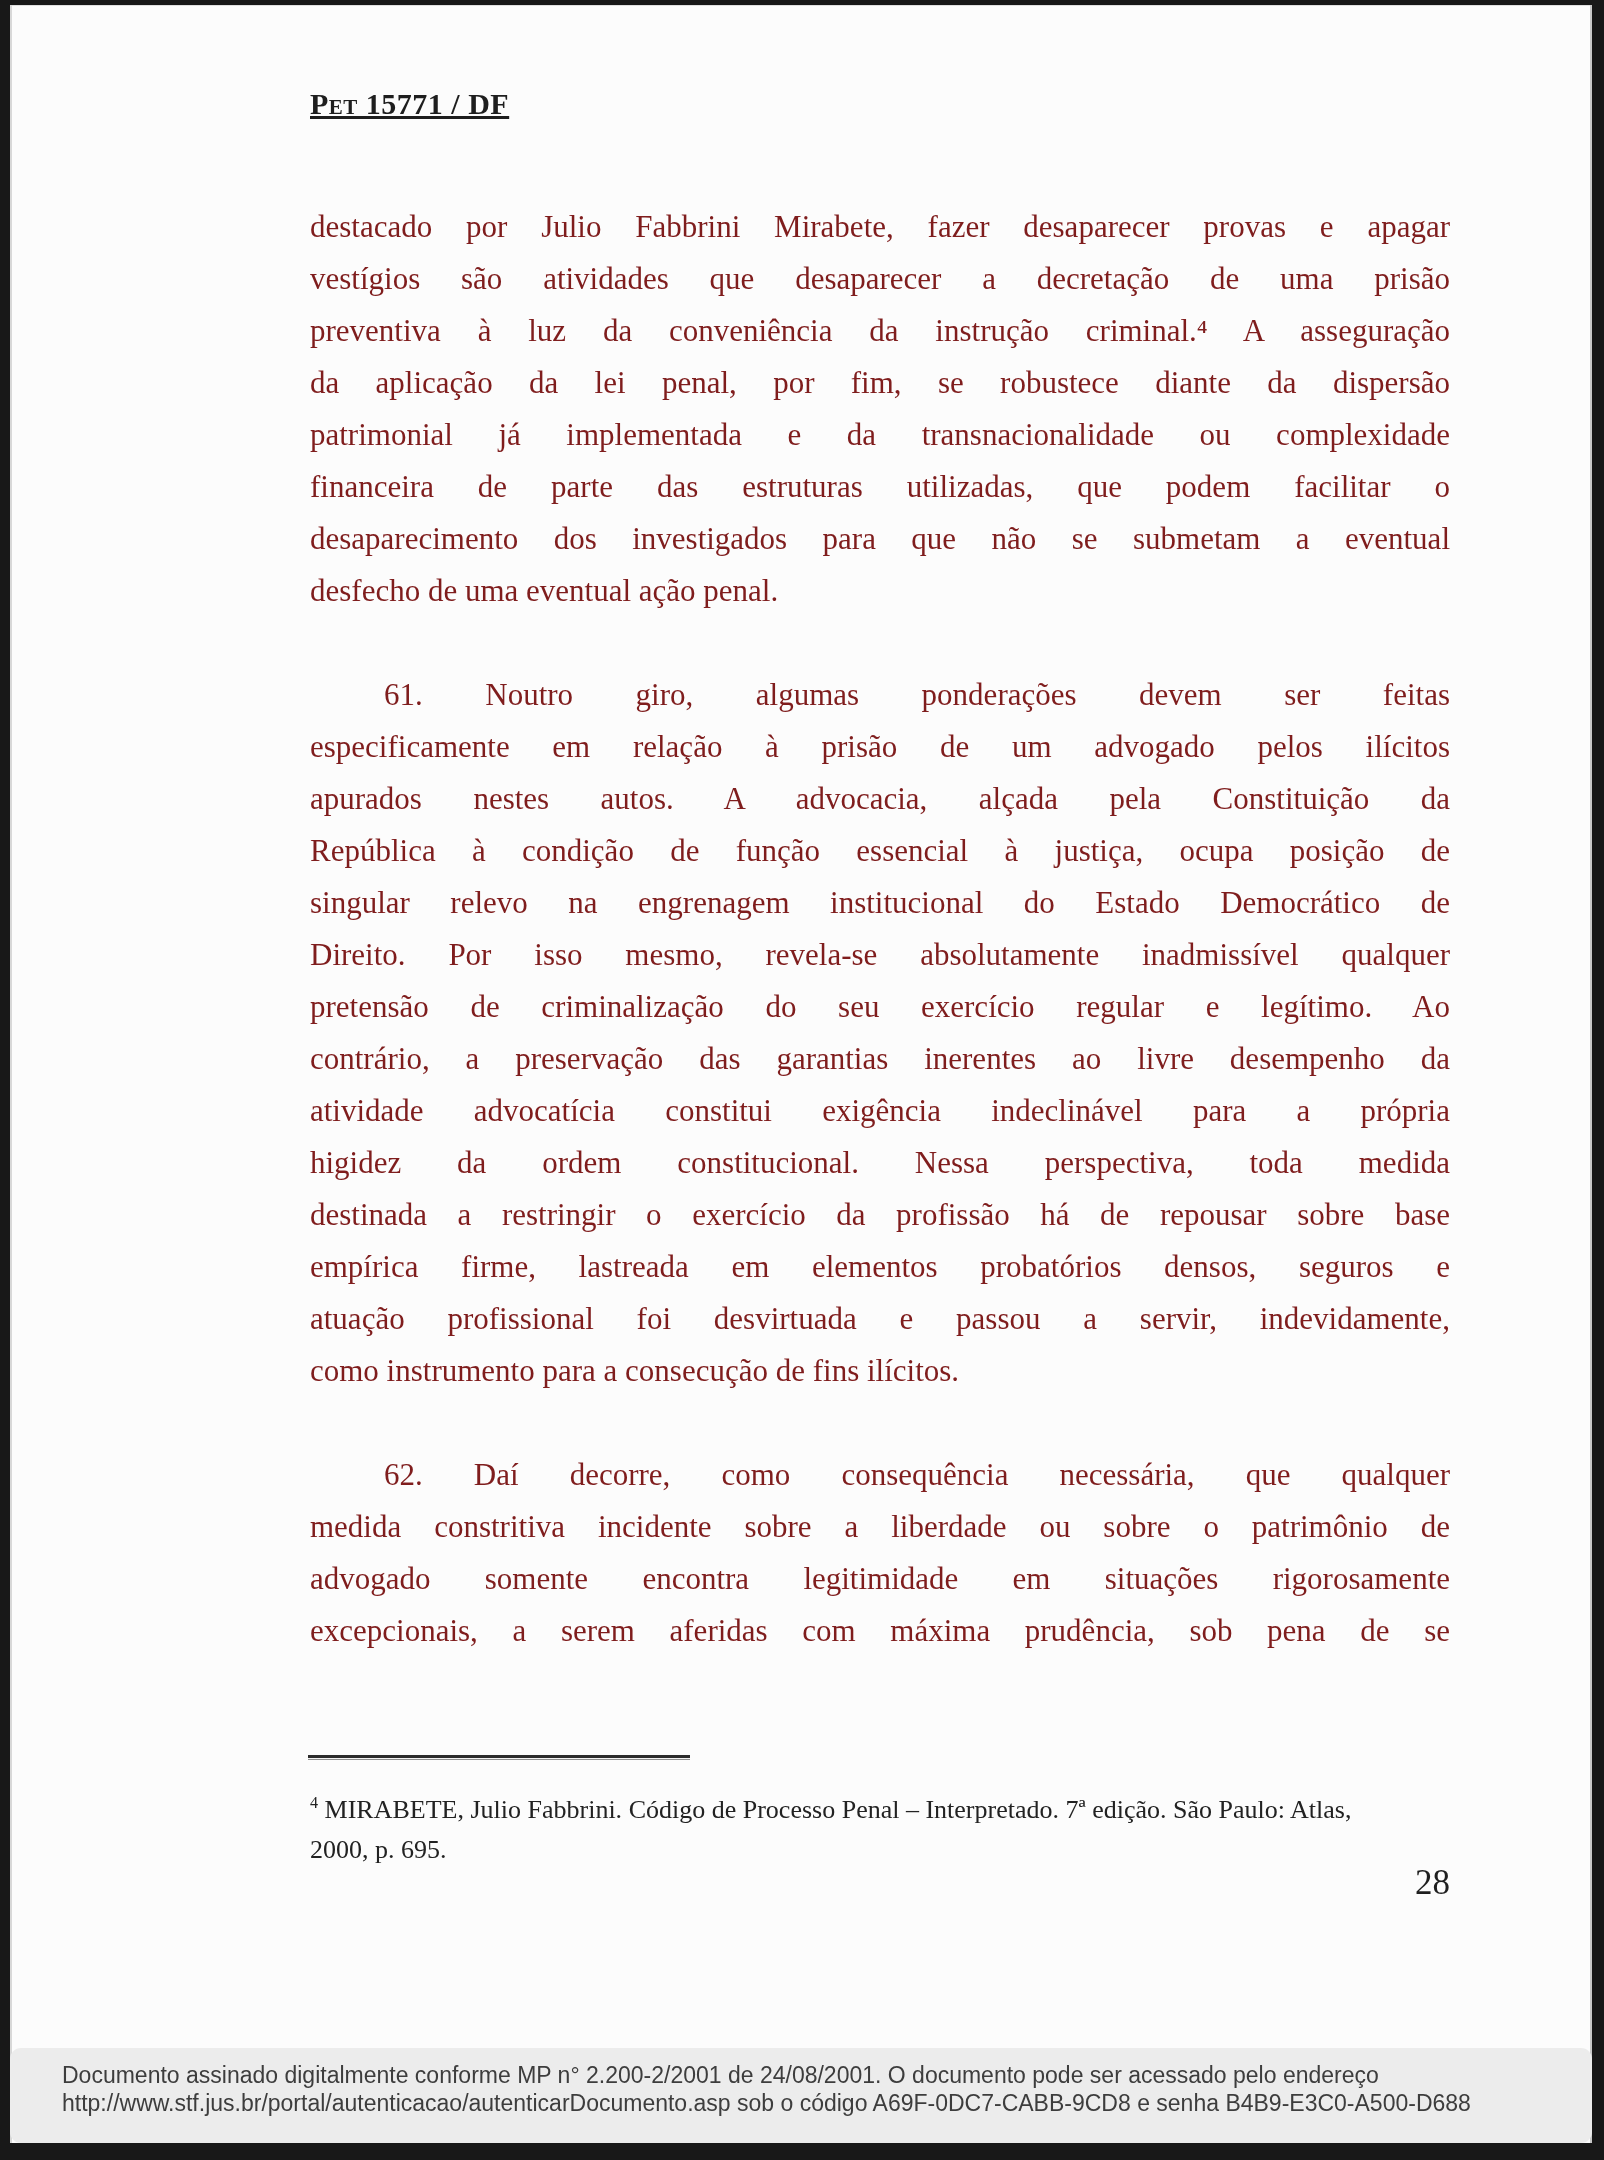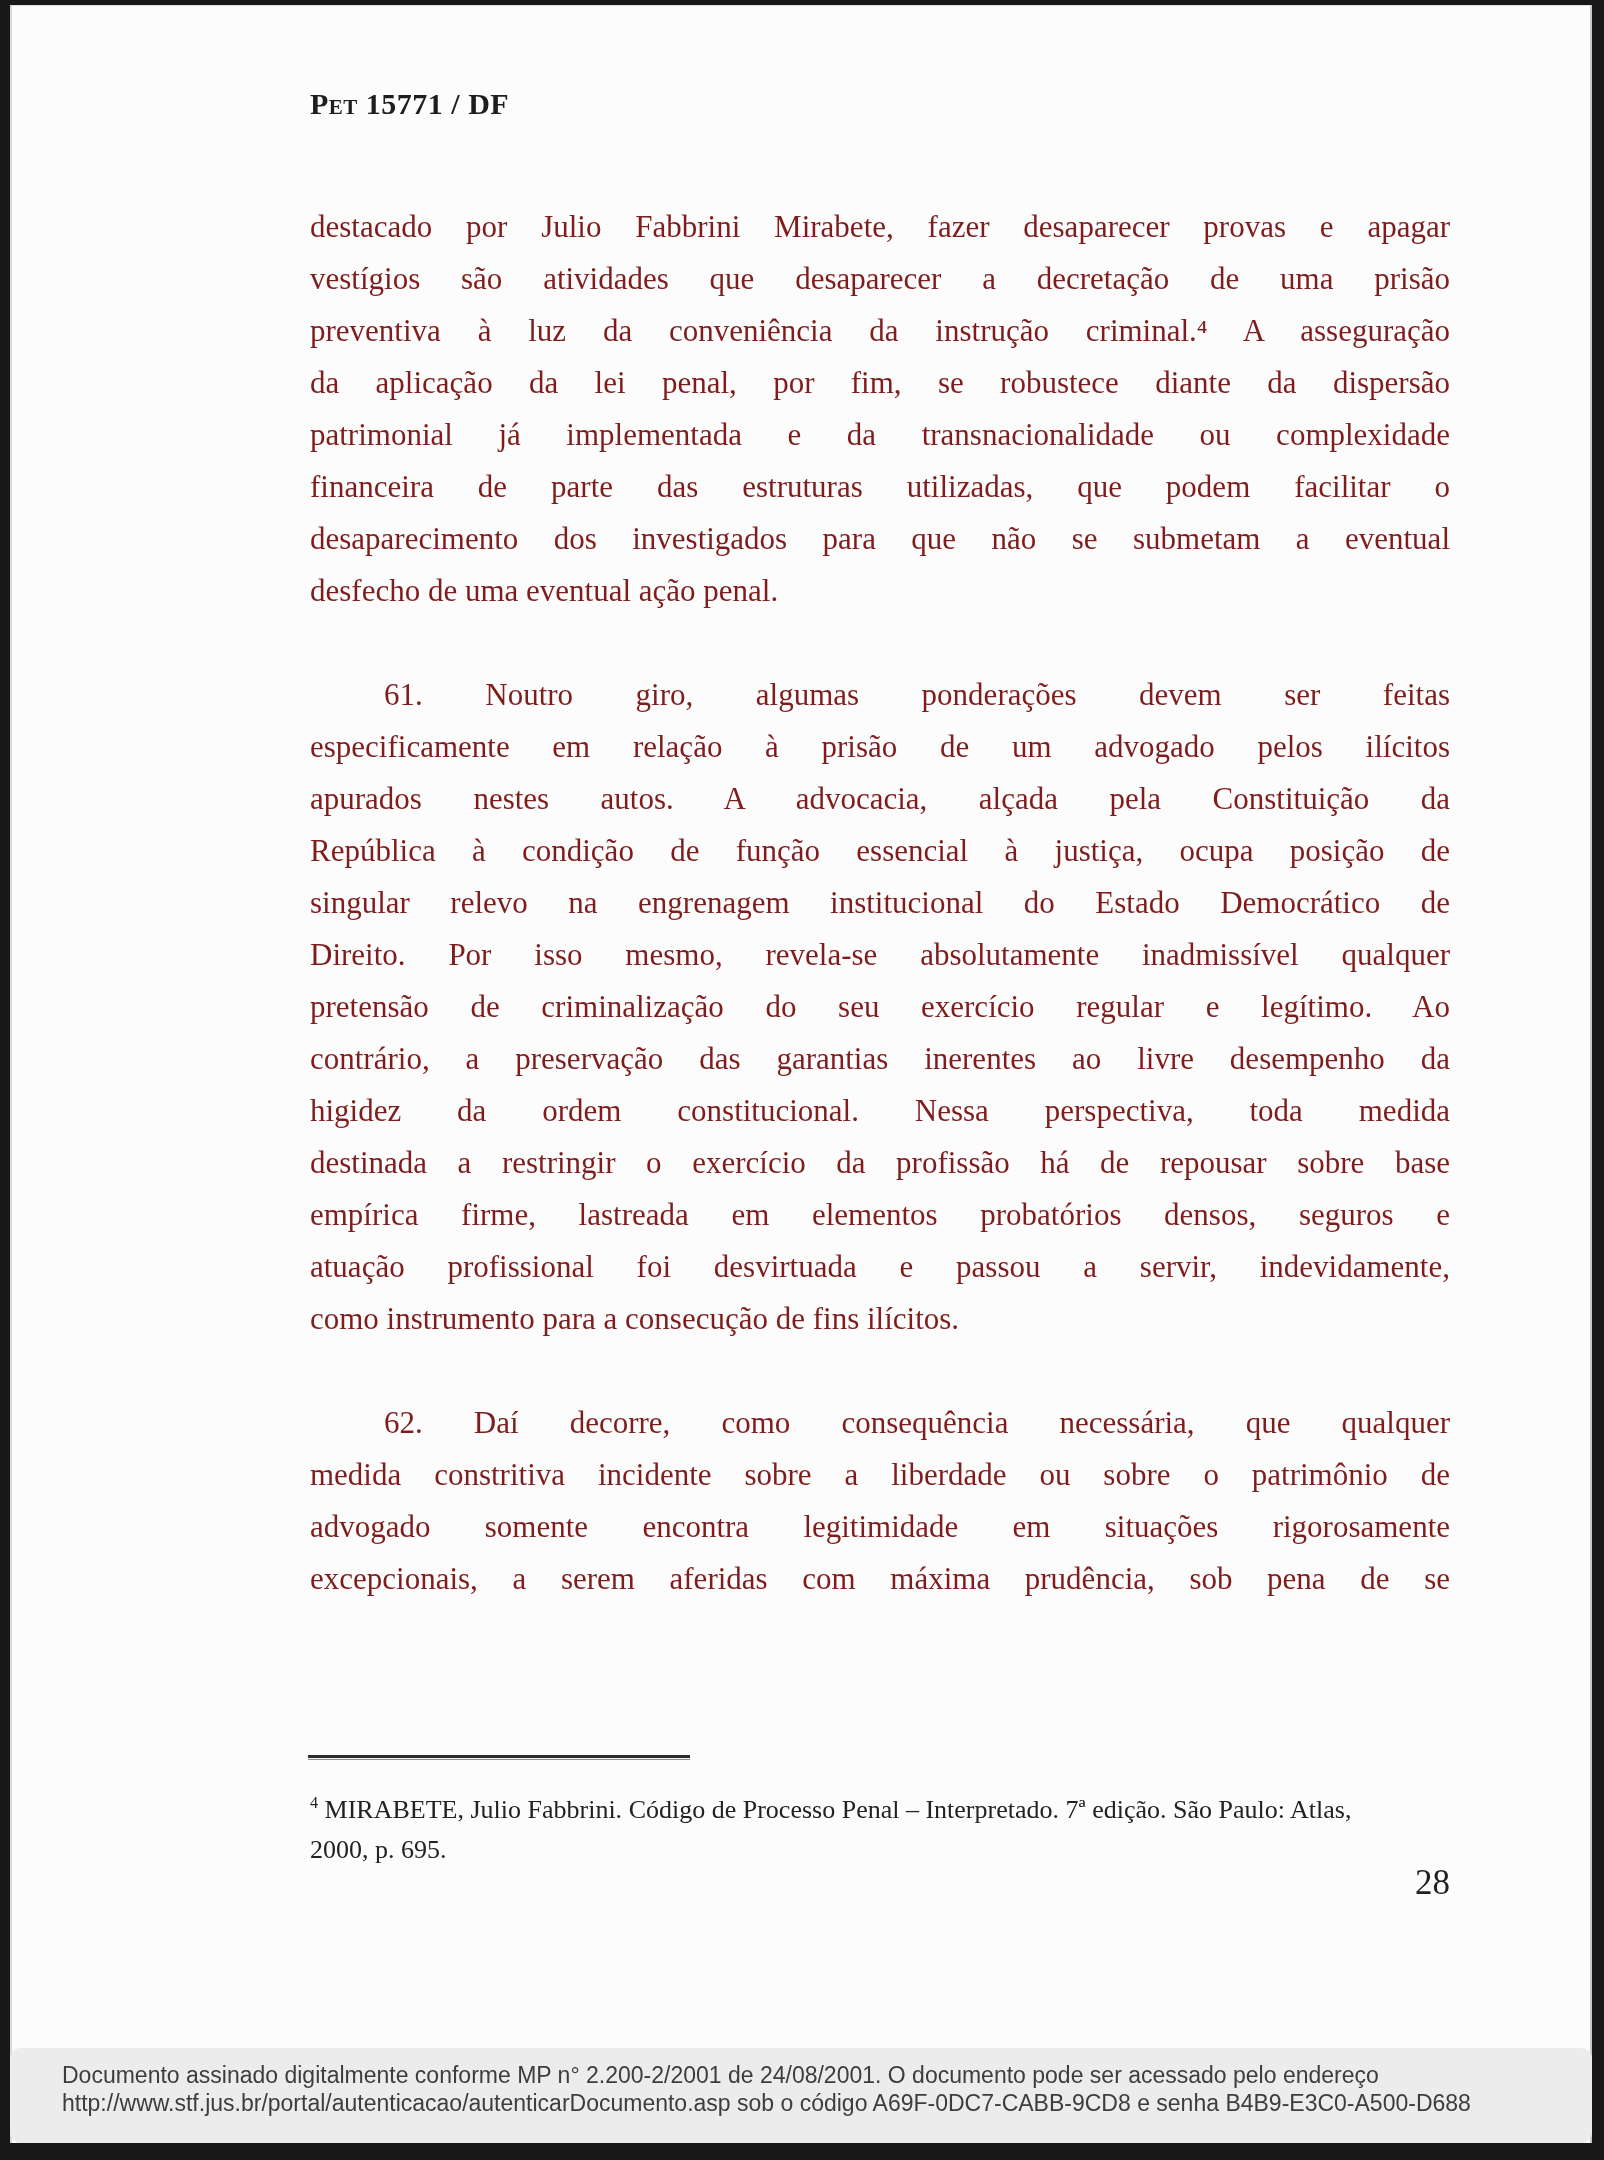--- a/index.html
+++ b/index.html
@@ -19,20 +19,21 @@
     box-shadow: inset 2px 0 0 #d8d8d8, inset -2px 0 0 #c9c9c9, inset 0 1px 0 #e0e0e0;
   }
   .case-header {
     position: absolute;
     left: 300px; top: 82px;
     font-size: 30px;
     font-weight: bold;
     font-variant: small-caps;
     letter-spacing: 0.5px;
     color: #1e1e1e;
+    text-decoration: underline;
   }
   .body-text {
     position: absolute;
     left: 300px; top: 196px;
     width: 1140px;
     font-size: 31px;
     color: #7f1d1d;
   }
   .para + .para { margin-top: 52px; }
   .para .line {
@@ -105,20 +106,21 @@
         </div>
         <div class="para indent">
           <div class="line">61. Noutro giro, algumas ponderações devem ser feitas</div>
           <div class="line">especificamente em relação à prisão de um advogado pelos ilícitos</div>
           <div class="line">apurados nestes autos. A advocacia, alçada pela Constituição da</div>
           <div class="line">República à condição de função essencial à justiça, ocupa posição de</div>
           <div class="line">singular relevo na engrenagem institucional do Estado Democrático de</div>
           <div class="line">Direito. Por isso mesmo, revela-se absolutamente inadmissível qualquer</div>
           <div class="line">pretensão de criminalização do seu exercício regular e legítimo. Ao</div>
           <div class="line">contrário, a preservação das garantias inerentes ao livre desempenho da</div>
+          <div class="line">atividade advocatícia constitui exigência indeclinável para a própria</div>
           <div class="line">higidez da ordem constitucional. Nessa perspectiva, toda medida</div>
           <div class="line">destinada a restringir o exercício da profissão há de repousar sobre base</div>
           <div class="line">empírica firme, lastreada em elementos probatórios densos, seguros e</div>
           <div class="line">atuação profissional foi desvirtuada e passou a servir, indevidamente,</div>
           <div class="line endline">como instrumento para a consecução de fins ilícitos.</div>
         </div>
         <div class="para indent">
           <div class="line">62. Daí decorre, como consequência necessária, que qualquer</div>
           <div class="line">medida constritiva incidente sobre a liberdade ou sobre o patrimônio de</div>
           <div class="line">advogado somente encontra legitimidade em situações rigorosamente</div>

